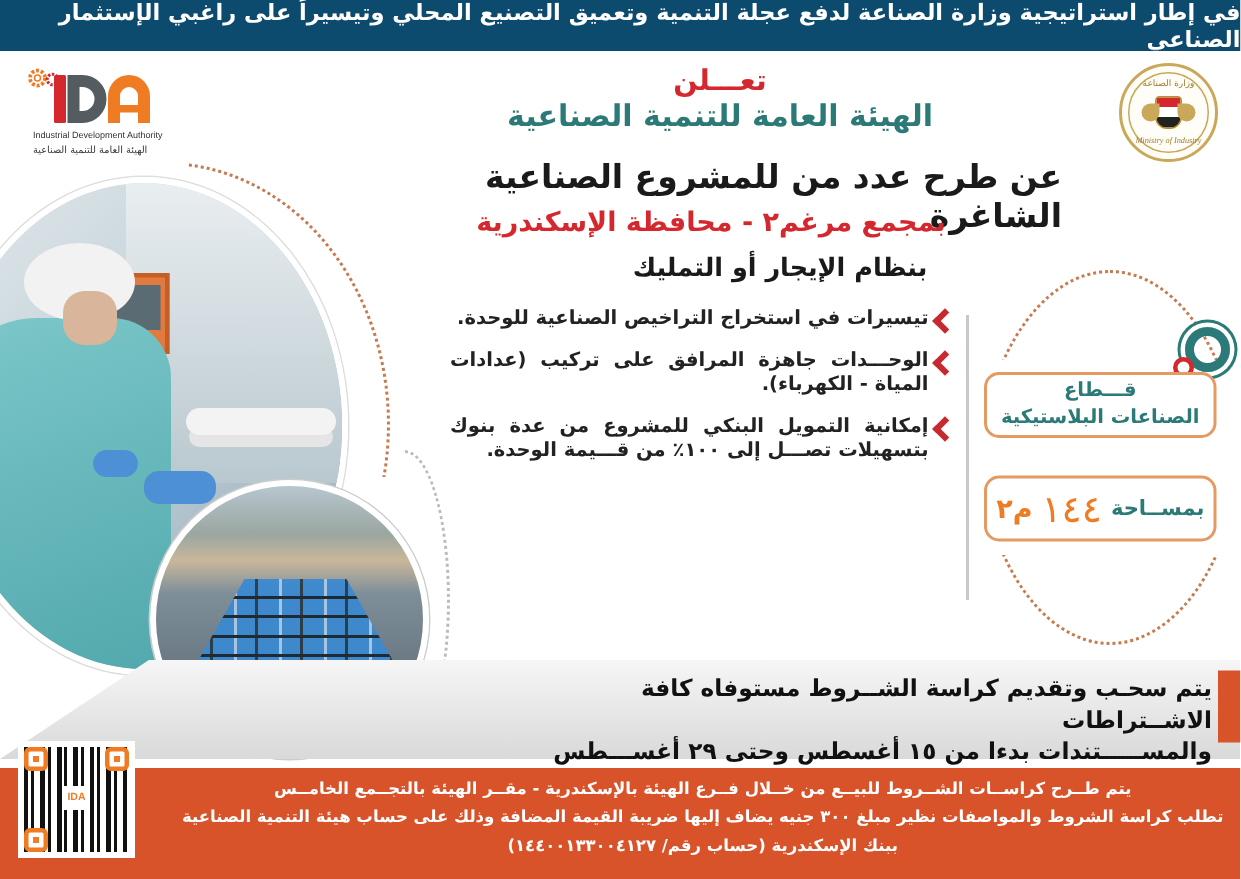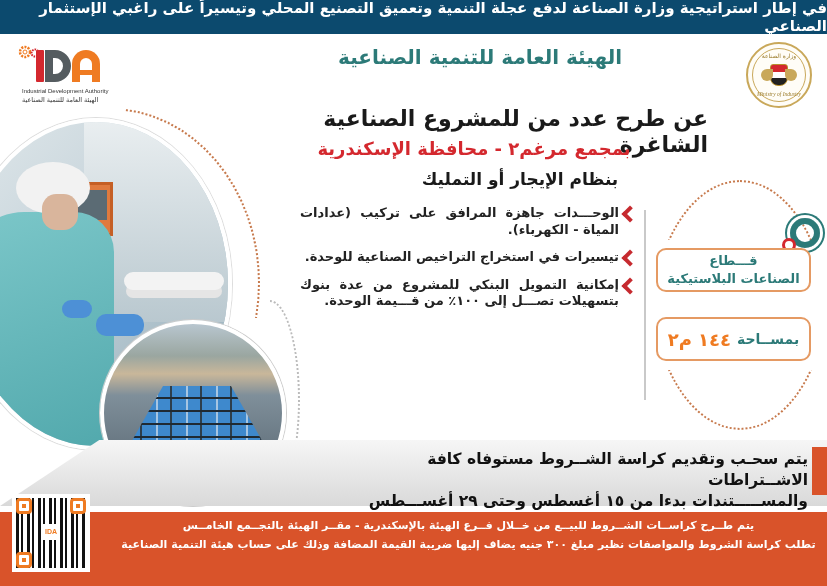--- a/index.html
+++ b/index.html
@@ -84,21 +84,21 @@
 
   
   .gear-big { position:absolute; left: 790px; top: 218px; width: 30px; height: 30px; border-radius: 50%; border: 6px solid #2c7a78; box-shadow: 0 0 0 3px #fff, 0 0 0 5px #2c7a78; }
   .gear-small { position:absolute; left: 782px; top: 238px; width: 14px; height: 14px; border-radius: 50%; border: 3px solid #d4282e; background:#fff; }
   .card { position: absolute; left: 656px; width: 155px; border: 2px solid #e59a63; border-radius: 10px; background:#fff; direction: rtl; text-align: center; }
   .card-sector { top: 248px; height: 44px; padding-top: 2px; }
   .sector-label { color: #2c7a78; font-size: 13px; font-weight: bold; line-height: 17px; text-align: center; }
   .sector-value { color: #2c7a78; font-size: 13px; font-weight: bold; line-height: 19px; }
   .card-area { top: 317px; height: 44px; display:flex; align-items:center; justify-content:center; gap: 6px; }
   .area-label { color: #2c7a78; font-size: 14px; font-weight: bold; }
-  .area-value { color: #ef7b22; font-size: 18px; font-weight: bold; font-family: "DejaVu Sans", sans-serif; }
+  .area-value { color: #ef7b22; font-size: 25px; font-weight: normal; font-family: "DejaVu Sans", sans-serif; }
   .area-unit { color: #ef7b22; font-size: 18px; font-weight: bold; }
 
   
   .gray-strip { position: absolute; left: 0; top: 440px; width: 827px; height: 66px;
     background: linear-gradient(180deg, #f6f6f6 0%, #d9d9d9 100%); clip-path: polygon(12% 0, 100% 0, 100% 100%, 0 100%); }
   .cond-bar { position:absolute; left: 812px; top: 447px; width: 15px; height: 48px; background: #d9532a; }
   .conditions { position:absolute; left: 330px; top: 449px; width: 478px; direction: rtl; text-align: right; font-weight: bold; font-size: 15.5px; line-height: 21px; color: #111; }
 
   
   .bottom-banner { position: absolute; left: 0; top: 512px; width: 827px; height: 74px; background: #d9532a; }
@@ -140,20 +140,21 @@
   <div class="seal-inner">
     <div class="seal-ar">وزارة الصناعة</div>
     <div class="seal-wing-l"></div>
     <div class="seal-eagle"></div>
     <div class="seal-wing-r"></div>
     <div class="seal-en">Ministry of Industry</div>
   </div>
 </div>
 
 <div class="headline">
+  <div class="h-announces">تعـــلن</div>
   <div class="h-authority">الهيئة العامة للتنمية الصناعية</div>
   <div class="h-offer">عن طرح عدد من للمشروع الصناعية الشاغرة</div>
   <div class="h-location">بمجمع مرغم٢ - محافظة الإسكندرية</div>
   <div class="h-system">بنظام الإيجار أو التمليك</div>
 </div>
 
 <div class="dots-arc" style="left:-40px; top:108px; width:300px; height:350px; border-color:#c77a4d; clip-path: inset(0 0 40% 55%);"></div>
 <div class="dots-arc" style="left:650px; top:180px; width:180px; height:300px; border-color:#c77a4d; clip-path: inset(0 0 80% 0);"></div>
 <div class="dots-arc" style="left:650px; top:130px; width:180px; height:300px; border-color:#c77a4d; clip-path: inset(80% 0 0 0);"></div>
 <div class="dots-arc" style="left:240px; top:300px; width:60px; height:200px; border-color:#bbbbbb; clip-path: inset(0 0 0 50%);"></div>
@@ -173,25 +174,25 @@
 <div class="photo-aerial">
   <div class="aerial-grid"></div>
   <div class="aerial-rows"></div>
   <div class="aerial-bldg2"></div>
   <div class="aerial-bldg"></div>
 </div>
 
 <ul class="bullets">
   <li>
     <span class="chev"></span>
-    <span class="txt">الوحـــدات جاهزة المرافق على تركيب (عدادات المياة - الكهرباء).</span>
+    <span class="txt">تيسيرات في استخراج التراخيص الصناعية للوحدة.</span>
   </li>
   <li>
     <span class="chev"></span>
-    <span class="txt">تيسيرات في استخراج التراخيص الصناعية للوحدة.</span>
+    <span class="txt">الوحـــدات جاهزة المرافق على تركيب (عدادات المياة - الكهرباء).</span>
   </li>
   <li>
     <span class="chev"></span>
     <span class="txt">إمكانية التمويل البنكي للمشروع من عدة بنوك بتسهيلات تصـــل إلى ١٠٠٪ من قـــيمة الوحدة.</span>
   </li>
 </ul>
 
 <div class="vline"></div>
 
 <div class="gear-big"></div>
@@ -212,20 +213,21 @@
 <div class="cond-bar"></div>
 <div class="conditions">
   <div>يتم سحـب وتقديم كراسة الشــروط مستوفاه كافة الاشــتراطات</div>
   <div>والمســـــتندات بدءا من ١٥ أغسطس وحتى ٢٩ أغســـطس ٢٠٢٤</div>
 </div>
 
 <div class="bottom-banner"></div>
 <div class="bottom-text">
   <div>يتم طــرح كراســات الشــروط للبيــع من خــلال فــرع الهيئة بالإسكندرية - مقــر الهيئة بالتجــمع الخامــس</div>
   <div>تطلب كراسة الشروط والمواصفات نظير مبلغ ٣٠٠ جنيه يضاف إليها ضريبة القيمة المضافة وذلك على حساب هيئة التنمية الصناعية</div>
+  <div>ببنك الإسكندرية (حساب رقم/ ١٤٤٠٠١٣٣٠٠٤١٢٧)</div>
 </div>
 
 <div class="qr">
   <div class="qr-inner">
     <div class="qr-corner" style="left:0;top:0;"></div>
     <div class="qr-corner" style="right:0;top:0;"></div>
     <div class="qr-corner" style="left:0;bottom:0;"></div>
     <div class="qr-logo">IDA</div>
   </div>
 </div>

